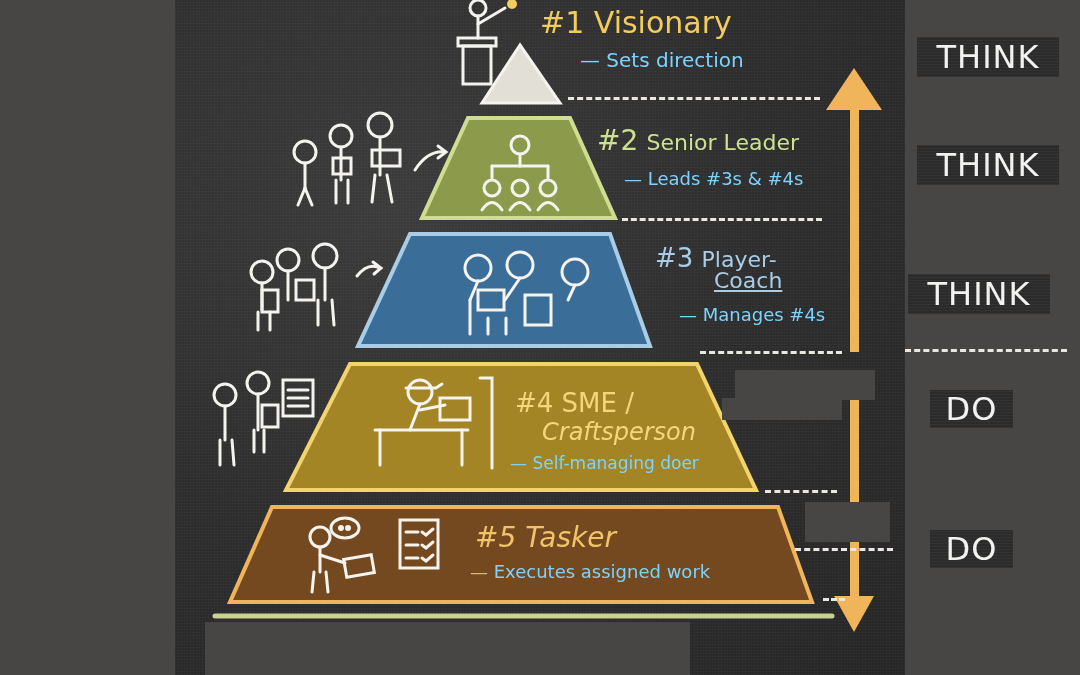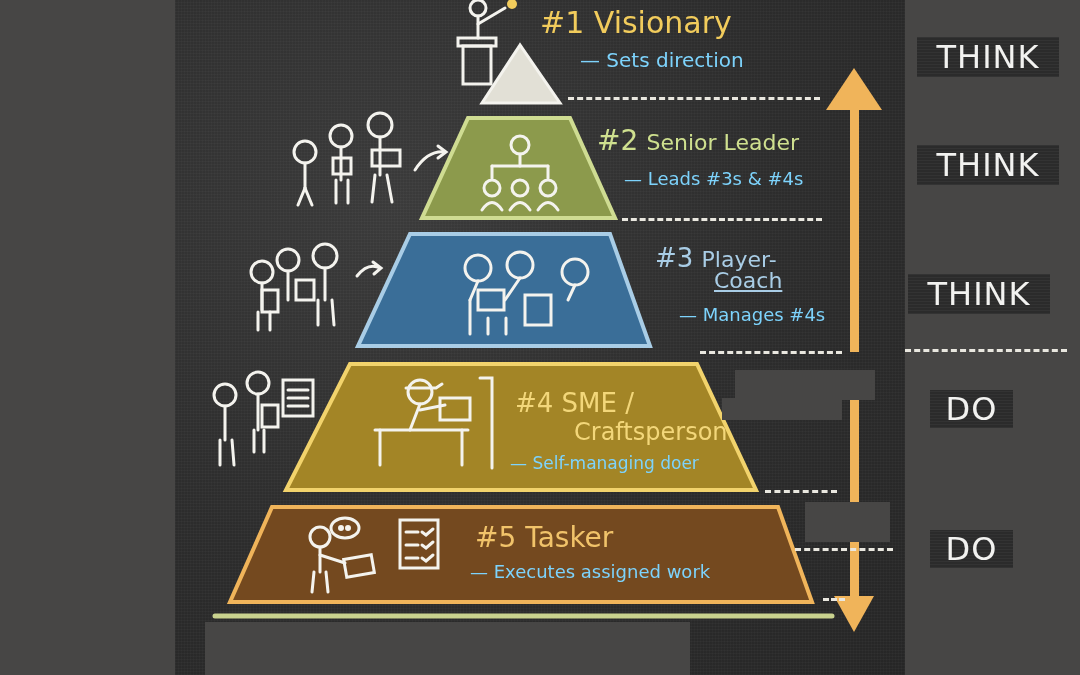--- a/index.html
+++ b/index.html
@@ -193,24 +193,24 @@
   <span>#3</span>
   <span style="font-size:22px;">Player-</span>
 </div>
 <div class="t" style="left:714px;top:270px;color:#a9cde6;font-size:22px;text-decoration:underline;">Coach</div>
 <div class="t sub" style="left:679px;top:306px;font-size:18px;">— Manages #4s</div>
 
 <div class="t" style="left:515px;top:390px;color:#f3d77a;font-size:26px;">
   <span>#4</span>
   <span>SME /</span>
 </div>
-<div class="t" style="left:574px;top:420px;color:#f3d77a;font-size:24px;">Craftsperson</div>
+<div class="t" style="left:542px;top:420px;color:#f3d77a;font-size:24px;font-style:italic;">Craftsperson</div>
 <div class="t sub" style="left:510px;top:455px;font-size:17px;">— Self-managing doer</div>
 
-<div class="t" style="left:475px;top:524px;color:#f1c36a;font-size:28px;">
+<div class="t" style="left:475px;top:524px;color:#f1c36a;font-size:28px;font-style:italic;">
   <span>#5</span>
   <span>Tasker</span>
 </div>
 <div class="t sub" style="left:470px;top:563px;font-size:18px;">— Executes assigned work</div>
 
 <div class="lbl" style="left:917px;top:37px;width:142px;height:40px;line-height:40px;">THINK</div>
 <div class="lbl" style="left:917px;top:145px;width:142px;height:40px;line-height:40px;">THINK</div>
 <div class="lbl" style="left:908px;top:274px;width:142px;height:40px;line-height:40px;">THINK</div>
 <div class="lbl" style="left:930px;top:390px;width:83px;height:38px;line-height:38px;">DO</div>
 <div class="lbl" style="left:930px;top:530px;width:83px;height:38px;line-height:38px;">DO</div>

